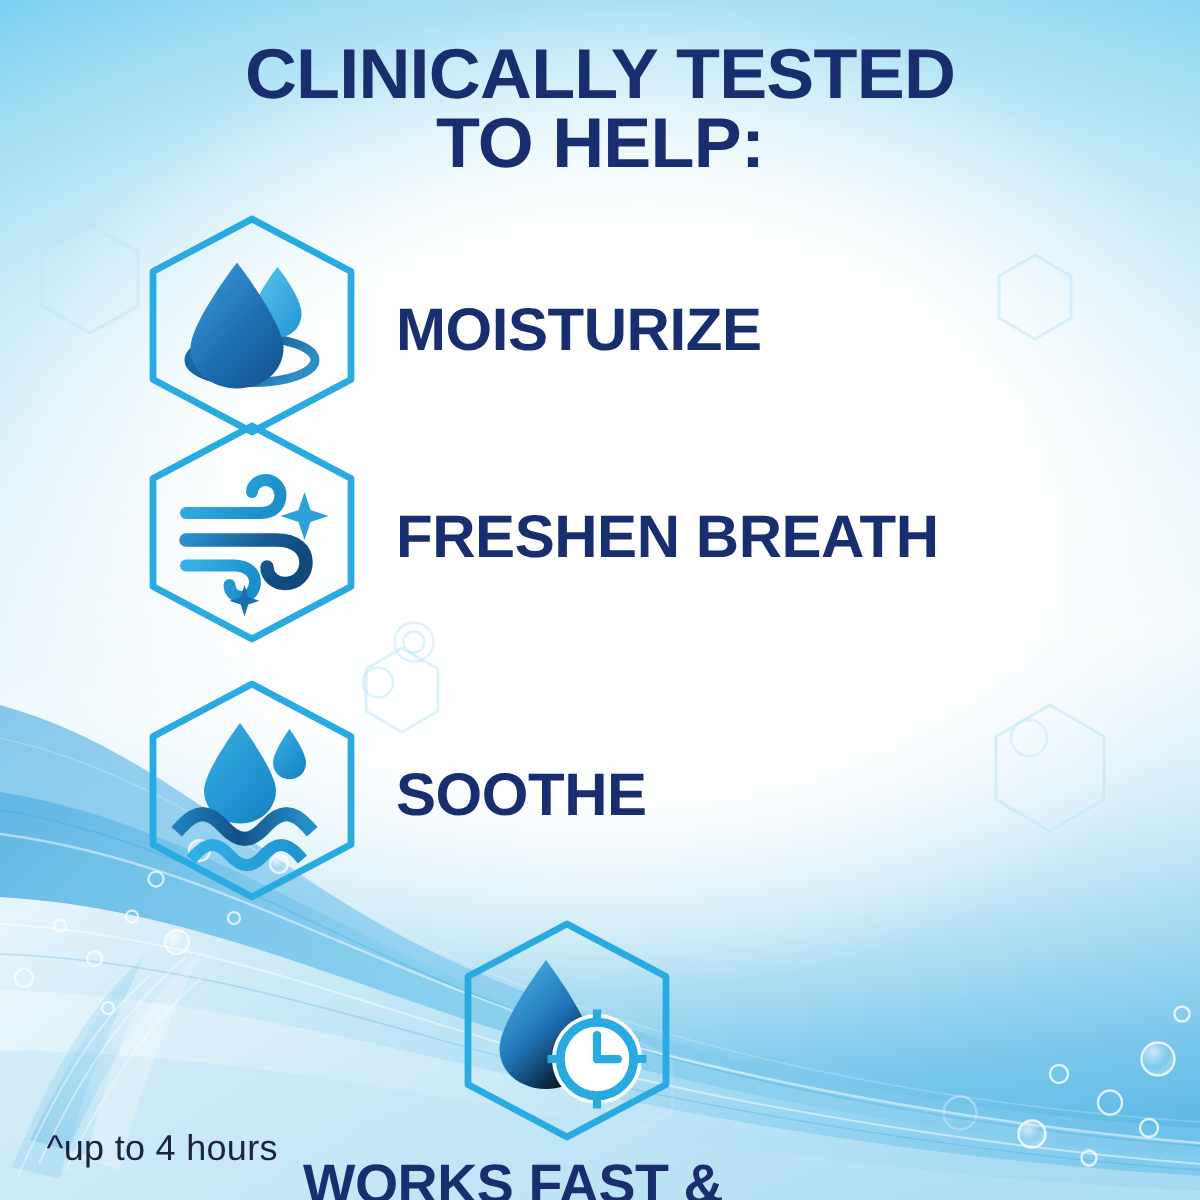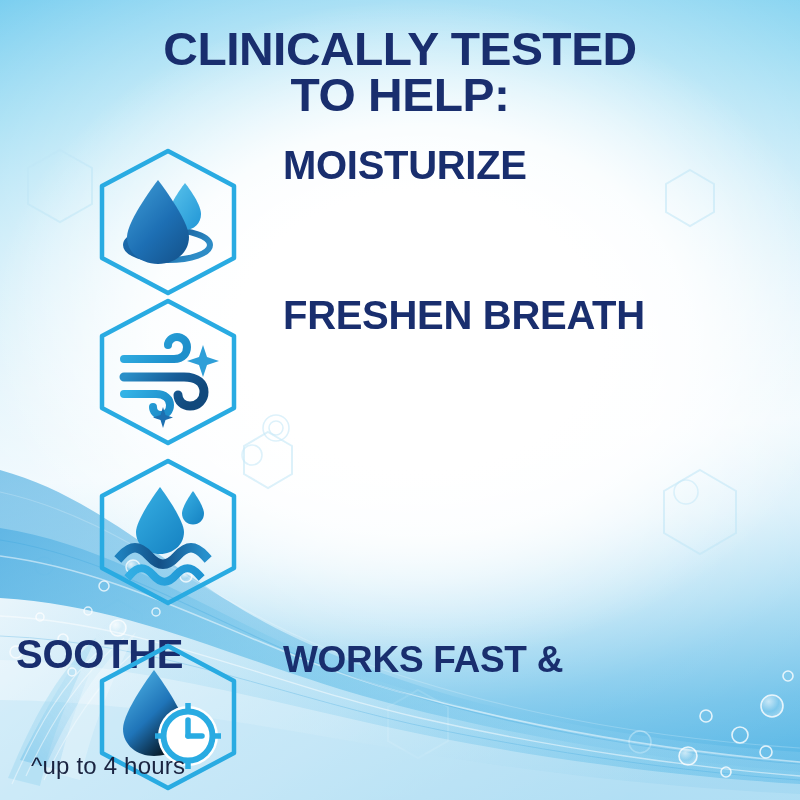--- a/index.html
+++ b/index.html
@@ -38,21 +38,21 @@
   }
   .headline .l2 { display:block; }
 
   
   .row {
     position:absolute;
     left:0;
     width:668px;
     height:150px;
     display:flex;
-    gap:19px;
+    align-items:center;
   }
   .hex-wrap {
     position:relative;
     width:160px;
     height:160px;
     margin-left:88px;
     flex:0 0 160px;
   }
   .hex-wrap svg { position:absolute; left:0; top:0; }
 
@@ -226,21 +226,21 @@
         <ellipse cx="80" cy="100" rx="42" ry="15" fill="none" stroke="url(#ringA)" stroke-width="6"></ellipse>
 
         <path d="M97,38 C97,38 113,58 113,69 C113,78.5 105.8,85 97,85 C88.2,85 81,78.5 81,69 C81,58 97,38 97,38 Z" fill="url(#dropB)"></path>
 
         <path d="M70,35 C70,35 101,75 101,92 C101,108 86.5,119 70,119 C53.5,119 39,108 39,92 C39,75 70,35 70,35 Z" fill="url(#dropA)"></path>
       </svg>
     </div>
     <div class="label">MOISTURIZE</div>
   </div>
 
-  <div class="row" style="top:295px;">
+  <div class="row" style="top:283px;">
     <div class="hex-wrap">
       <svg width="160" height="160" viewBox="0 0 160 160" xmlns="http://www.w3.org/2000/svg">
         <defs>
           <linearGradient id="windLight" x1="0" y1="0" x2="1" y2="0.3">
             <stop offset="0%" stop-color="#34B3E6"></stop>
             <stop offset="100%" stop-color="#1E8FCB"></stop>
           </linearGradient>
           <linearGradient id="windDark" x1="0" y1="0" x2="1" y2="0.3">
             <stop offset="0%" stop-color="#2A8FC8"></stop>
             <stop offset="60%" stop-color="#175C97"></stop>
@@ -257,21 +257,21 @@
           <path d="M36,99 L68,99 C77,99 82,104 82,110 C82,116 78,120 73,120 C68,120 65,116 65,112" stroke="url(#windLight)" stroke-width="8"></path>
         </g>
 
         <path d="M115,50 L119,62 L131,66 L119,70 L115,82 L111,70 L99,66 L111,62 Z" fill="#2E9FD8"></path>
         <path d="M75,112 L77.5,120 L85,122.5 L77.5,125 L75,133 L72.5,125 L65,122.5 L72.5,120 Z" fill="#1C6FB0"></path>
       </svg>
     </div>
     <div class="label">FRESHEN BREATH</div>
   </div>
 
-  <div class="row" style="top:455px;flex-direction:column;">
+  <div class="row" style="top:455px;">
     <div class="hex-wrap">
       <svg width="160" height="160" viewBox="0 0 160 160" xmlns="http://www.w3.org/2000/svg">
         <defs>
           <linearGradient id="dropC" x1="0.1" y1="0" x2="0.9" y2="1">
             <stop offset="0%" stop-color="#36AEE2"></stop>
             <stop offset="100%" stop-color="#1683C3"></stop>
           </linearGradient>
           <linearGradient id="waveDark" x1="0" y1="0" x2="1" y2="0">
             <stop offset="0%" stop-color="#1E7FBC"></stop>
             <stop offset="45%" stop-color="#134F86"></stop>
@@ -289,21 +289,21 @@
         <path d="M105,36 C105,36 116,51 116,58.5 C116,65 111,69.5 105,69.5 C99,69.5 94,65 94,58.5 C94,51 105,36 105,36 Z" fill="url(#dropC)"></path>
 
         <path d="M33,101 C43,90 51,90 61,101 C71,112 79,112 89,101 C99,90 107,90 117,101" fill="none" stroke="url(#waveDark)" stroke-width="9.5" stroke-linecap="square"></path>
 
         <path d="M42,120 C50,111 57,111 65,120 C73,129 80,129 88,120 C96,111 103,111 111,120" fill="none" stroke="url(#waveLight)" stroke-width="8" stroke-linecap="square"></path>
       </svg>
     </div>
     <div class="label">SOOTHE</div>
   </div>
 
-  <div class="row" style="top:640px;">
+  <div class="row" style="top:610px;flex-direction:column;">
     <div class="hex-wrap">
       <svg width="160" height="160" viewBox="0 0 160 160" xmlns="http://www.w3.org/2000/svg">
         <defs>
           <linearGradient id="dropD" x1="0.15" y1="0" x2="0.85" y2="1">
             <stop offset="0%" stop-color="#4FB3E5"></stop>
             <stop offset="50%" stop-color="#1F74B8"></stop>
             <stop offset="100%" stop-color="#11year"></stop>
             <stop offset="100%" stop-color="#114F89"></stop>
           </linearGradient>
         </defs>

